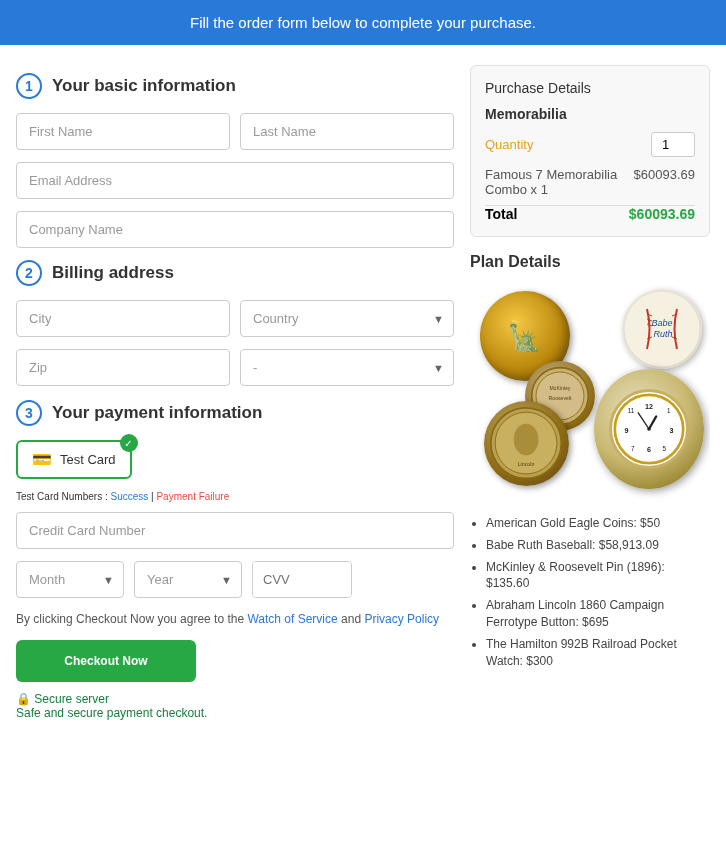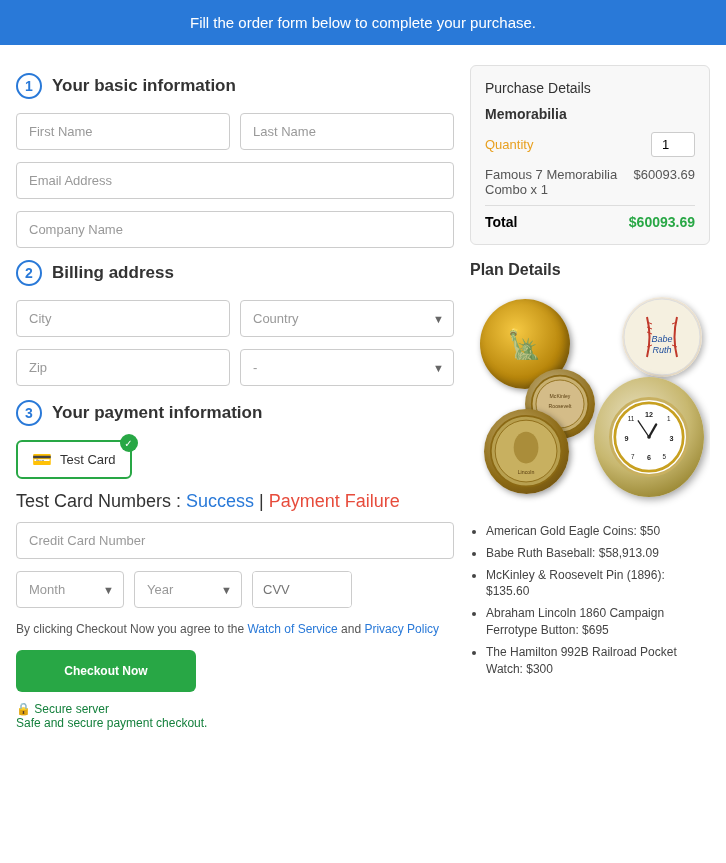--- a/index.html
+++ b/index.html
@@ -138,21 +138,21 @@
       height: 18px;
       background: #28a745;
       border-radius: 50%;
       color: white;
       font-size: 10px;
       display: flex;
       align-items: center;
       justify-content: center;
     }
     .test-card-info {
-      font-size: 18px;
+      font-size: 10px;
       margin-bottom: 10px;
       color: #333;
     }
     .test-card-info a {
       color: #2979d8;
       text-decoration: none;
     }
     .test-card-info a.failure {
       color: #e74c3c;
     }
@@ -271,21 +271,20 @@
     }
     .item-price {
       color: #555;
     }
     .total-row {
       display: flex;
       justify-content: space-between;
       font-size: 14px;
       font-weight: bold;
       border-top: 1px solid #ddd;
-      padding-top: 8px;
       margin-top: 4px;
     }
     .total-price {
       color: #28a745;
       font-weight: bold;
     }
     .plan-details-title {
       font-size: 16px;
       font-weight: bold;
       color: #333;
@@ -329,23 +328,22 @@
       box-shadow: 2px 2px 6px rgba(0,0,0,0.3);
       display: flex;
       align-items: center;
       justify-content: center;
       overflow: hidden;
     }
     .baseball-signature {
       font-style: italic;
       color: #1a4a9a;
       font-size: 9px;
-      text-align: center;
+      text-align: right;
       line-height: 1.2;
-      margin-top: 8px;
     }
     .collage-pin {
       position: absolute;
       left: 55px;
       top: 80px;
       width: 70px;
       height: 70px;
       border-radius: 50%;
       background: radial-gradient(circle at 40% 35%, #c8b88a, #8b6914 70%, #5a4010);
       box-shadow: 2px 2px 6px rgba(0,0,0,0.3);

